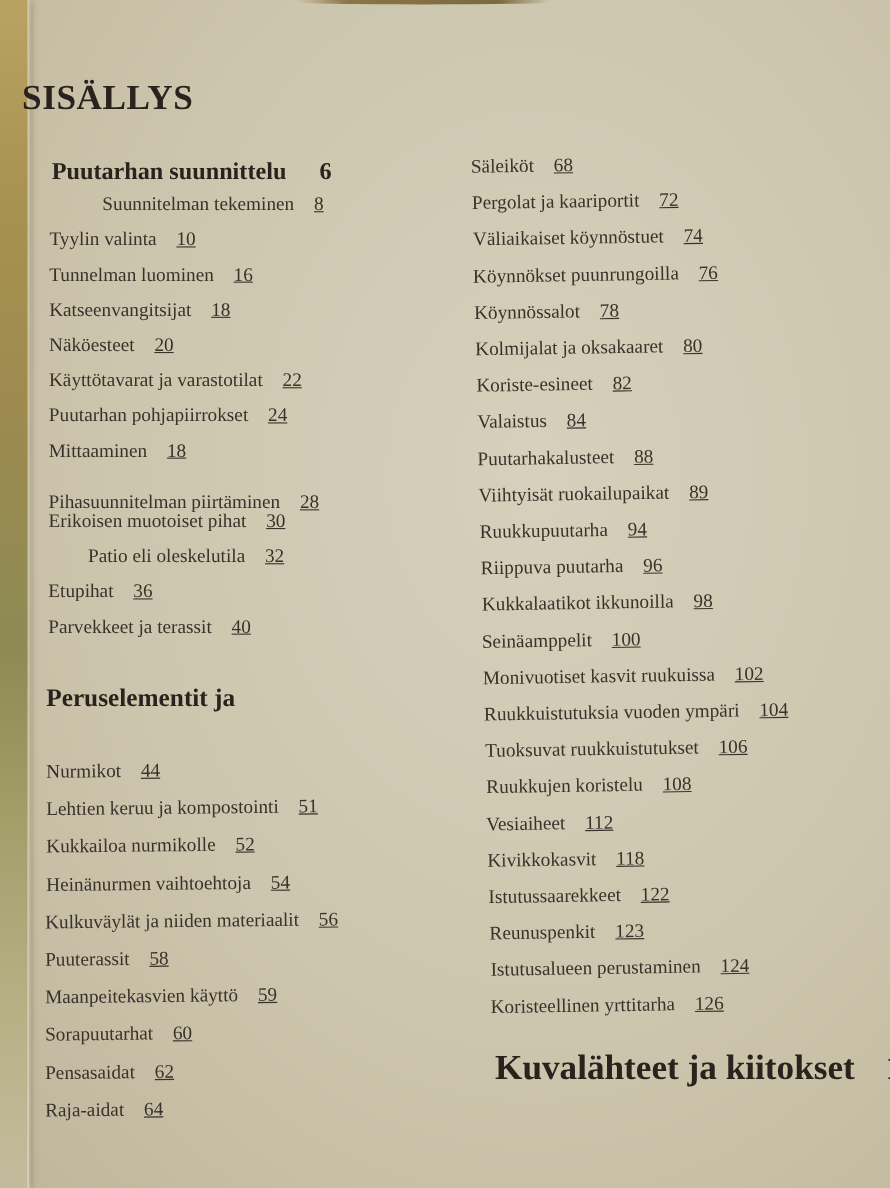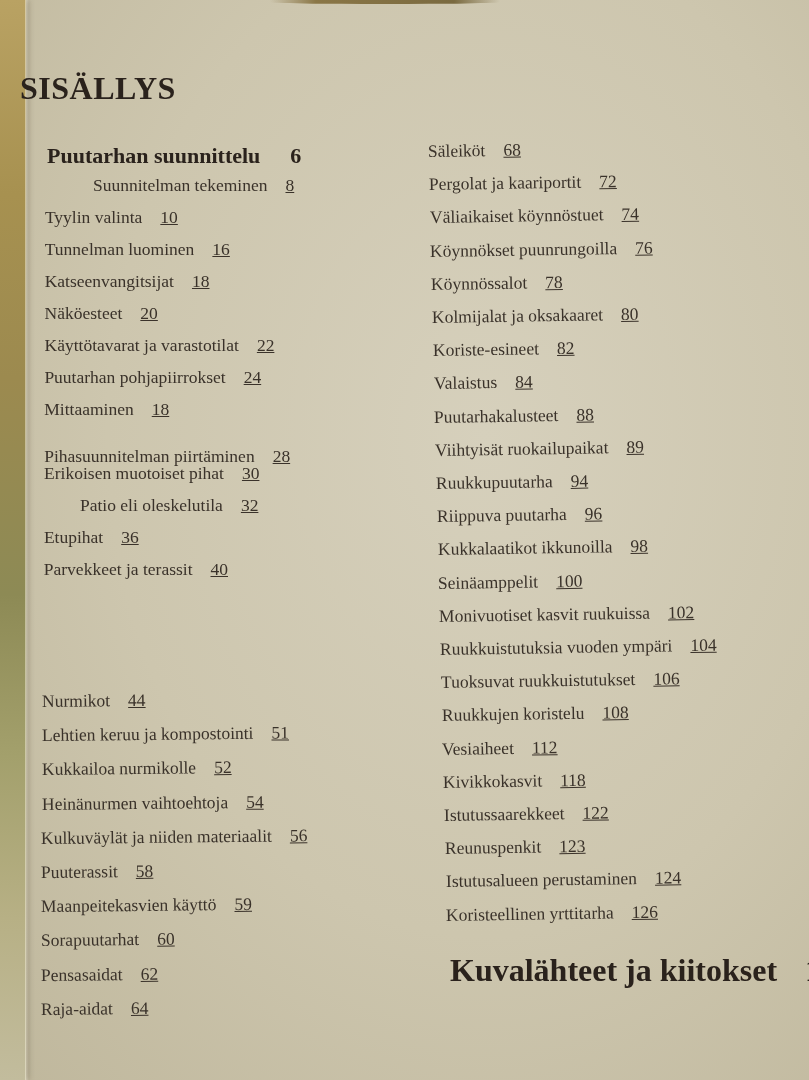--- a/index.html
+++ b/index.html
@@ -125,20 +125,21 @@
         <div class="entry" style="top: 366px; left: 2.4px;"><span>Puutarhan pohjapiirrokset</span><span class="num">24</span></div>
         <div class="entry" style="top: 398px; left: 2.3px;"><span>Mittaaminen</span><span class="num">18</span></div>
         <div class="entry" style="top: 430px; left: 2.2px; margin-top: 15px;"><span>Pihasuunnitelman piirtäminen</span><span class="num">28</span></div>
         <div class="entry" style="top: 462px; left: 2.1px;"><span>Erikoisen muotoiset pihat</span><span class="num">30</span></div>
         <div class="entry" style="top: 494px; left: 2px; margin-left: 36px;"><span>Patio eli oleskelutila</span><span class="num">32</span></div>
         <div class="entry" style="top: 526px; left: 1.9px;"><span>Etupihat</span><span class="num">36</span></div>
         <div class="entry" style="top: 558px; left: 1.8px;"><span>Parvekkeet ja terassit</span><span class="num">40</span></div>
       </div>
 
     <div class="section-heading" style="top:620px; left:0px; font-size:23px; line-height:30px;">
+      <div>Peruselementit ja</div>
     </div>
     <div id="left-sec1-entries">
         <div class="entry" style="top: 690px; left: 0px; transform: rotate(-0.6deg);"><span>Nurmikot</span><span class="num">44</span></div>
         <div class="entry" style="top: 724.2px; left: -0.15px; transform: rotate(-0.6deg);"><span>Lehtien keruu ja kompostointi</span><span class="num">51</span></div>
         <div class="entry" style="top: 758.4px; left: -0.3px; transform: rotate(-0.6deg);"><span>Kukkailoa nurmikolle</span><span class="num">52</span></div>
         <div class="entry" style="top: 792.6px; left: -0.45px; transform: rotate(-0.6deg);"><span>Heinänurmen vaihtoehtoja</span><span class="num">54</span></div>
         <div class="entry" style="top: 826.8px; left: -0.6px; transform: rotate(-0.6deg);"><span>Kulkuväylät ja niiden materiaalit</span><span class="num">56</span></div>
         <div class="entry" style="top: 861px; left: -0.75px; transform: rotate(-0.6deg);"><span>Puuterassit</span><span class="num">58</span></div>
         <div class="entry" style="top: 895.2px; left: -0.9px; transform: rotate(-0.6deg);"><span>Maanpeitekasvien käyttö</span><span class="num">59</span></div>
         <div class="entry" style="top: 929.4px; left: -1.05px; transform: rotate(-0.6deg);"><span>Sorapuutarhat</span><span class="num">60</span></div>

